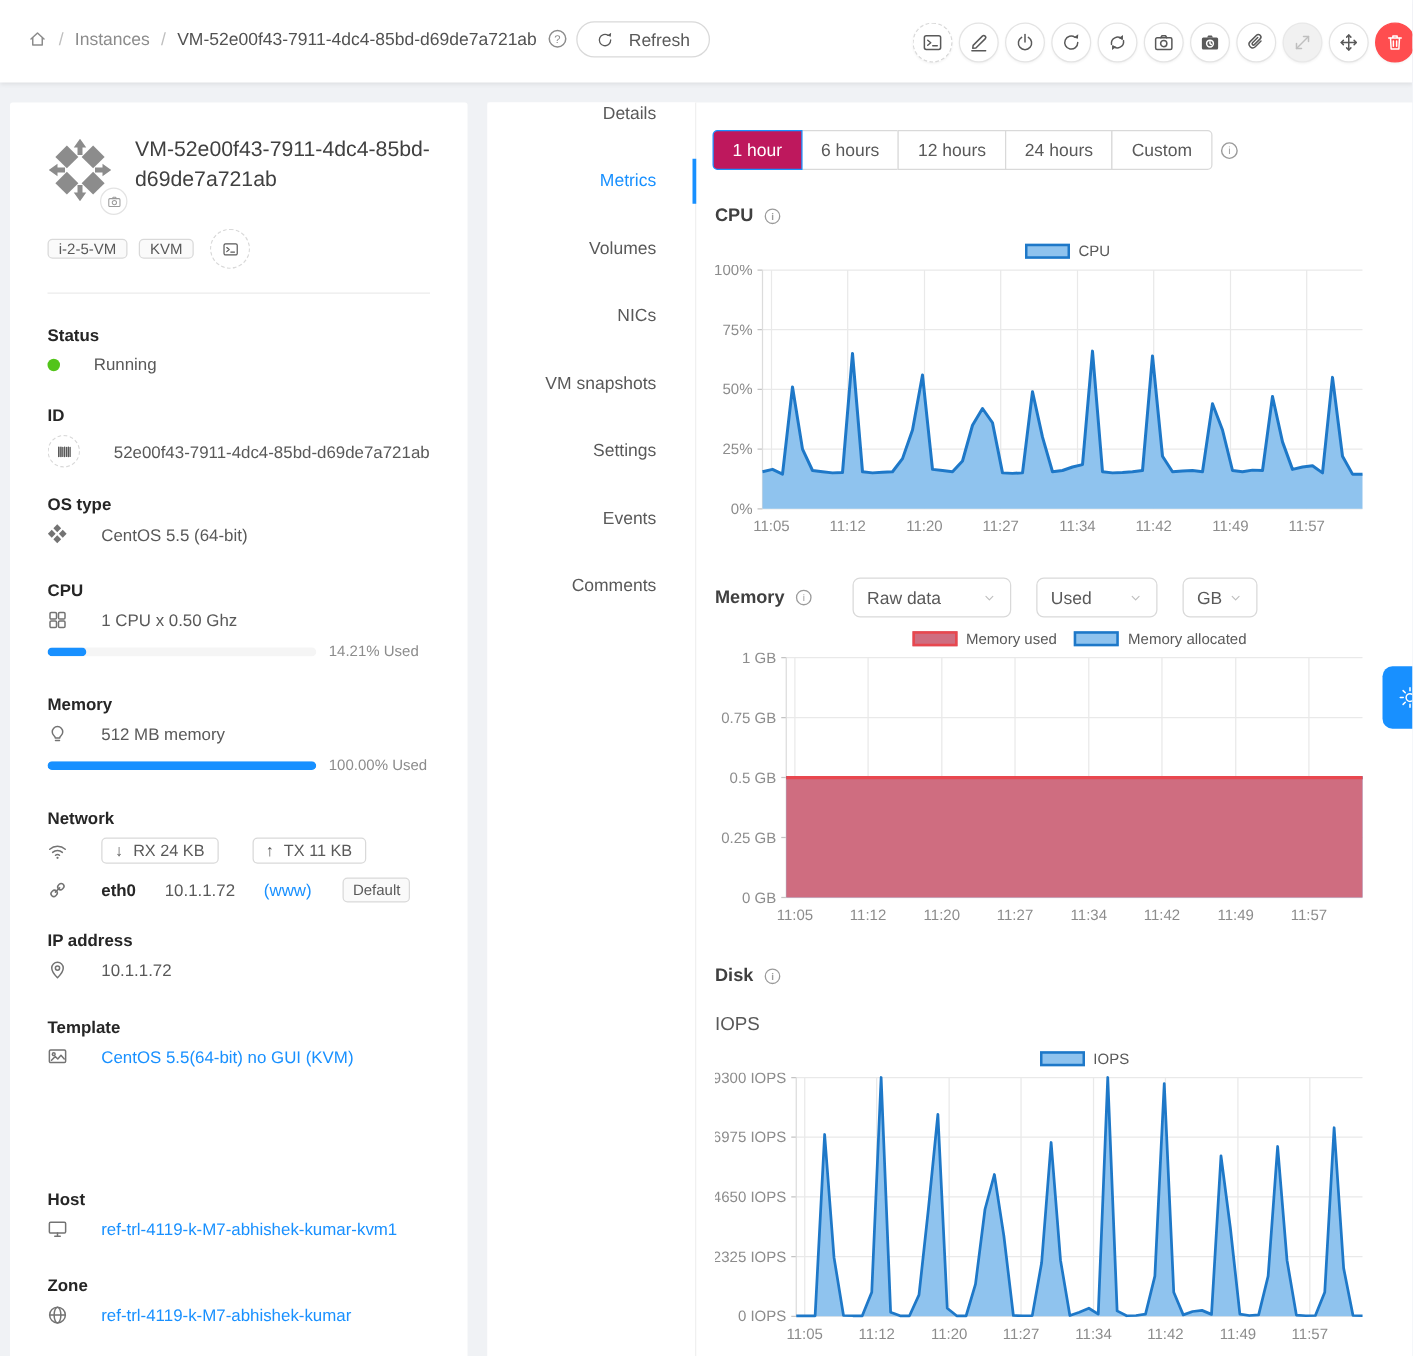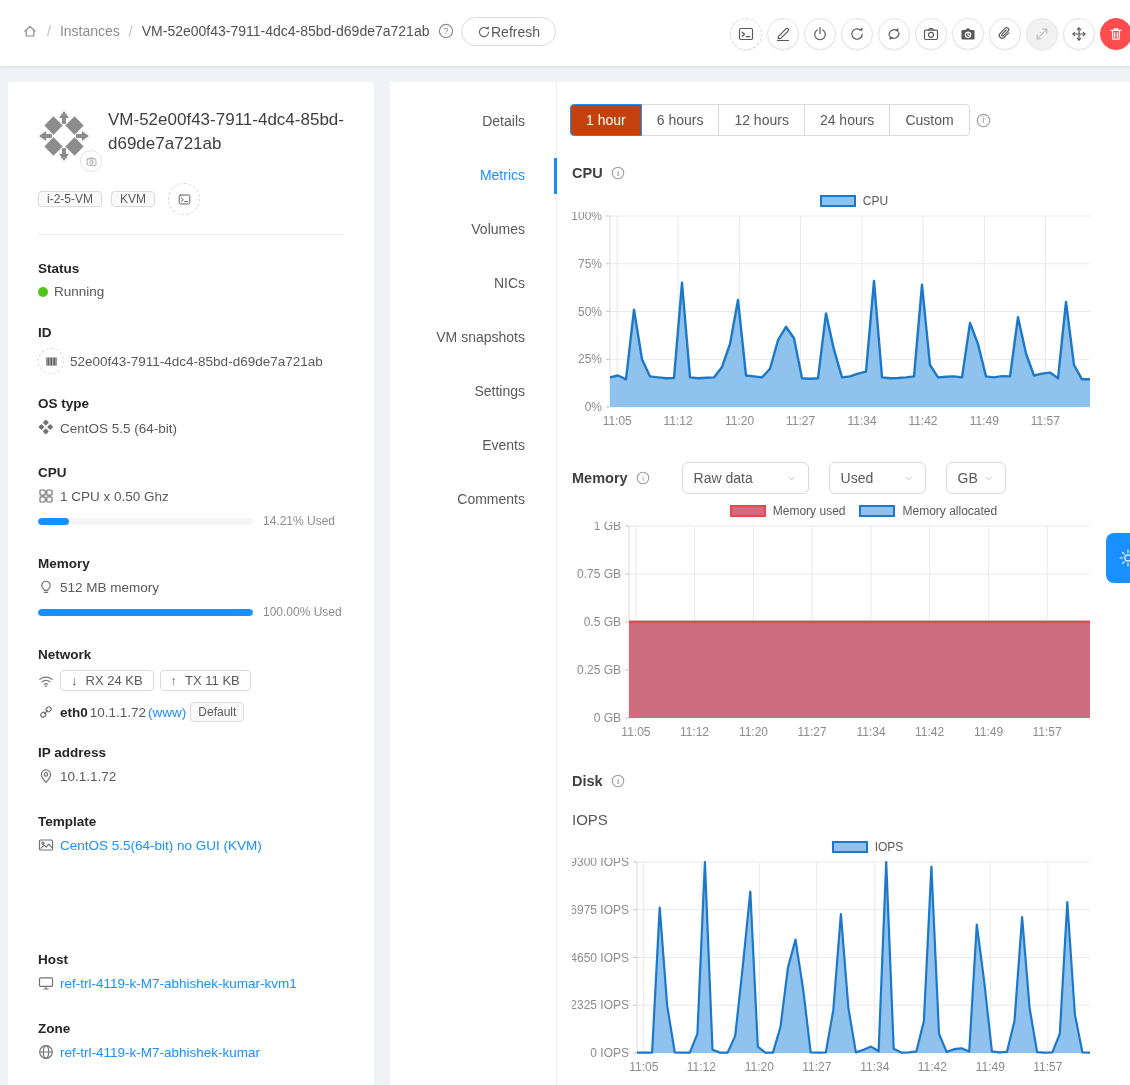--- a/index.html
+++ b/index.html
@@ -9,21 +9,21 @@
   svg.ic{display:block}
   svg.ic path,svg.ic rect,svg.ic circle,svg.ic ellipse,svg.ic line{stroke:currentColor;fill:none;stroke-width:1.2;stroke-linecap:round;stroke-linejoin:round}
   svg.ic .f{fill:currentColor;stroke:none}
   svg.ic.wf path,svg.ic.wf circle{stroke:#fff}
   
   .hdr{position:absolute;left:0;top:0;width:100%;height:66px;background:#fff;box-shadow:0 1px 4px rgba(0,0,0,.09);z-index:5}
   .crumbs{position:absolute;left:22px;top:23px;display:flex;align-items:center;gap:9px;color:#8c8c8c}
   .crumbs .sep{color:#bfbfbf}
   .crumb-cur{color:#525252}
   .qicon{color:#8c8c8c}
-  .refresh-btn{position:absolute;left:461px;top:17px;height:29px;display:flex;align-items:center;gap:0;
+  .refresh-btn{position:absolute;left:461px;top:17px;height:29px;display:flex;align-items:center;gap:12px;
       padding:0 15px;background:#fff;border:1px solid #d9d9d9;border-radius:15px;color:#595959;font-size:14px;cursor:pointer}
   .toolbar{position:absolute;left:730px;top:18px;display:flex;gap:5px}
   .tb-btn{width:32px;height:32px;border-radius:50%;background:#fff;border:1px solid #e4e4e4;display:flex;
       align-items:center;justify-content:center;color:#595959;box-shadow:0 1px 2px rgba(0,0,0,.05);cursor:pointer;flex:0 0 auto}
   .tb-btn.dashed{border-style:dashed;border-color:#d9d9d9}
   .tb-btn.disabled{background:#f1f1f1;border-color:#e8e8e8;color:#bfbfbf;cursor:not-allowed}
   .tb-btn.danger{background:#ff4d4f;border-color:#ff4d4f;color:#fff}
   
   .left-card{position:absolute;left:8px;top:82px;width:366px;height:1010px;background:#fff;border-radius:2px}
   .vm-logo{position:absolute;left:30px;top:28px;width:52px;height:52px;color:#8c8c8c}
@@ -31,49 +31,49 @@
       border:1px solid #e3e3e3;display:flex;align-items:center;justify-content:center;color:#9a9a9a}
   .vm-title{position:absolute;left:100px;top:26px;width:244px;font-size:17px;line-height:24px;font-weight:500;
       color:#404040;word-break:break-all;margin:0}
   .tag-row{position:absolute;left:30px;top:101px;display:flex;align-items:center;gap:9px}
   .tag{border:1px solid #d9d9d9;background:#fafafa;border-radius:4px;font-size:12px;color:#595959;padding:0 8px;line-height:14px}
   .console-circ{width:30px;height:30px;border-radius:50%;border:1px dashed #d9d9d9;background:#fff;display:flex;
       align-items:center;justify-content:center;color:#595959;cursor:pointer;margin-left:4px}
   .divider{position:absolute;left:30px;right:30px;top:152px;height:1px;background:#ececec}
   .sec{position:absolute;left:30px;right:20px}
   .sec .lab{font-size:13.5px;font-weight:bold;color:#262626;margin-bottom:8px}
-  .row{display:flex;align-items:center;gap:6px;font-size:13.5px;color:#595959}
+  .row{display:flex;align-items:center;gap:27px;font-size:13.5px;color:#595959}
   .row .icw{color:#737373;flex:0 0 auto}
   .dot{width:10px;height:10px;border-radius:50%;flex:0 0 auto}
   .dash-circ{width:24px;height:24px;border-radius:50%;border:1px dashed #d9d9d9;display:flex;align-items:center;
       justify-content:center;color:#595959;flex:0 0 auto}
   .prog-row{display:flex;align-items:center;gap:10px;margin-top:10px}
   .prog{flex:0 0 215px;height:7px;border-radius:4px;background:#f5f5f5;overflow:hidden}
   .prog>i{display:block;height:100%;background:#1890ff;border-radius:4px}
   .prog-txt{font-size:12px;color:#8c8c8c;white-space:nowrap}
   .npill{display:inline-flex;align-items:center;gap:8px;border:1px solid #d9d9d9;background:#fff;border-radius:4px;
       padding:2px 10px;font-size:13px;color:#595959;cursor:pointer}
   .link{color:#1890ff;text-decoration:none;cursor:pointer}
   .nicb{font-weight:bold;color:#262626}
   .mini-tag{border:1px solid #d9d9d9;background:#fafafa;border-radius:4px;font-size:12px;color:#595959;padding:2px 7px;margin-left:4px}
   
   .main-card{position:absolute;left:390px;top:82px;width:760px;height:1010px;background:#fff;border-radius:2px}
   .vnav{position:absolute;left:390px;top:82px;width:167px;height:1003px;background:#fff;border-right:1px solid #f0f0f0;
-      padding-top:31px;box-sizing:border-box;z-index:2}
+      box-sizing:border-box;z-index:2}
   .nav-item{position:relative;height:18px;margin-bottom:36px;text-align:right;padding-right:31px;font-size:14px;
       color:#595959;cursor:pointer}
   .nav-item.active{color:#1890ff}
   .nav-item.active::after{content:"";position:absolute;right:-1px;top:-9px;width:3px;height:36px;background:#1890ff}
   
   .range-group{position:absolute;left:570px;top:104px;display:inline-flex;z-index:3}
   .range-btn{height:32px;line-height:30px;padding:0 15px;background:#fff;border:1px solid #d9d9d9;margin-left:-1px;
       font-size:14px;color:#595959;cursor:pointer;box-sizing:border-box;position:relative}
   .range-btn:first-child{border-radius:4px 0 0 4px;margin-left:0}
   .range-btn:last-child{border-radius:0 4px 4px 0}
-  .range-btn.active{background:#c2410c;border-color:#1890ff;color:#fff;z-index:2}
+  .range-btn.active{background:#be185d;border-color:#1890ff;color:#fff;z-index:2}
   .info-ic{color:#9b9b9b;flex:0 0 auto}
   .tabs-info{position:absolute;left:976px;top:113px}
   .sect-h{position:absolute;display:flex;align-items:center;gap:8px;font-size:14.5px;font-weight:bold;color:#404040;z-index:3}
   .iops-sub{position:absolute;left:572px;top:811px;font-size:15px;color:#595959;z-index:3}
   .mem-head{position:absolute;left:572px;top:462px;display:flex;align-items:center;gap:8px;z-index:3}
   .mem-head .ttl{font-size:14.5px;font-weight:bold;color:#404040}
   .sel{height:32px;border:1px solid #d9d9d9;border-radius:6px;background:#fff;display:flex;align-items:center;
       justify-content:space-between;padding:0 11px;box-sizing:border-box;color:#595959;font-size:14px;cursor:pointer}
   .sel .cv{color:#bfbfbf}
   .sel0{width:127px;margin-left:24px}.sel1{width:97px;margin-left:12px}.sel2{width:60px;margin-left:12px}

